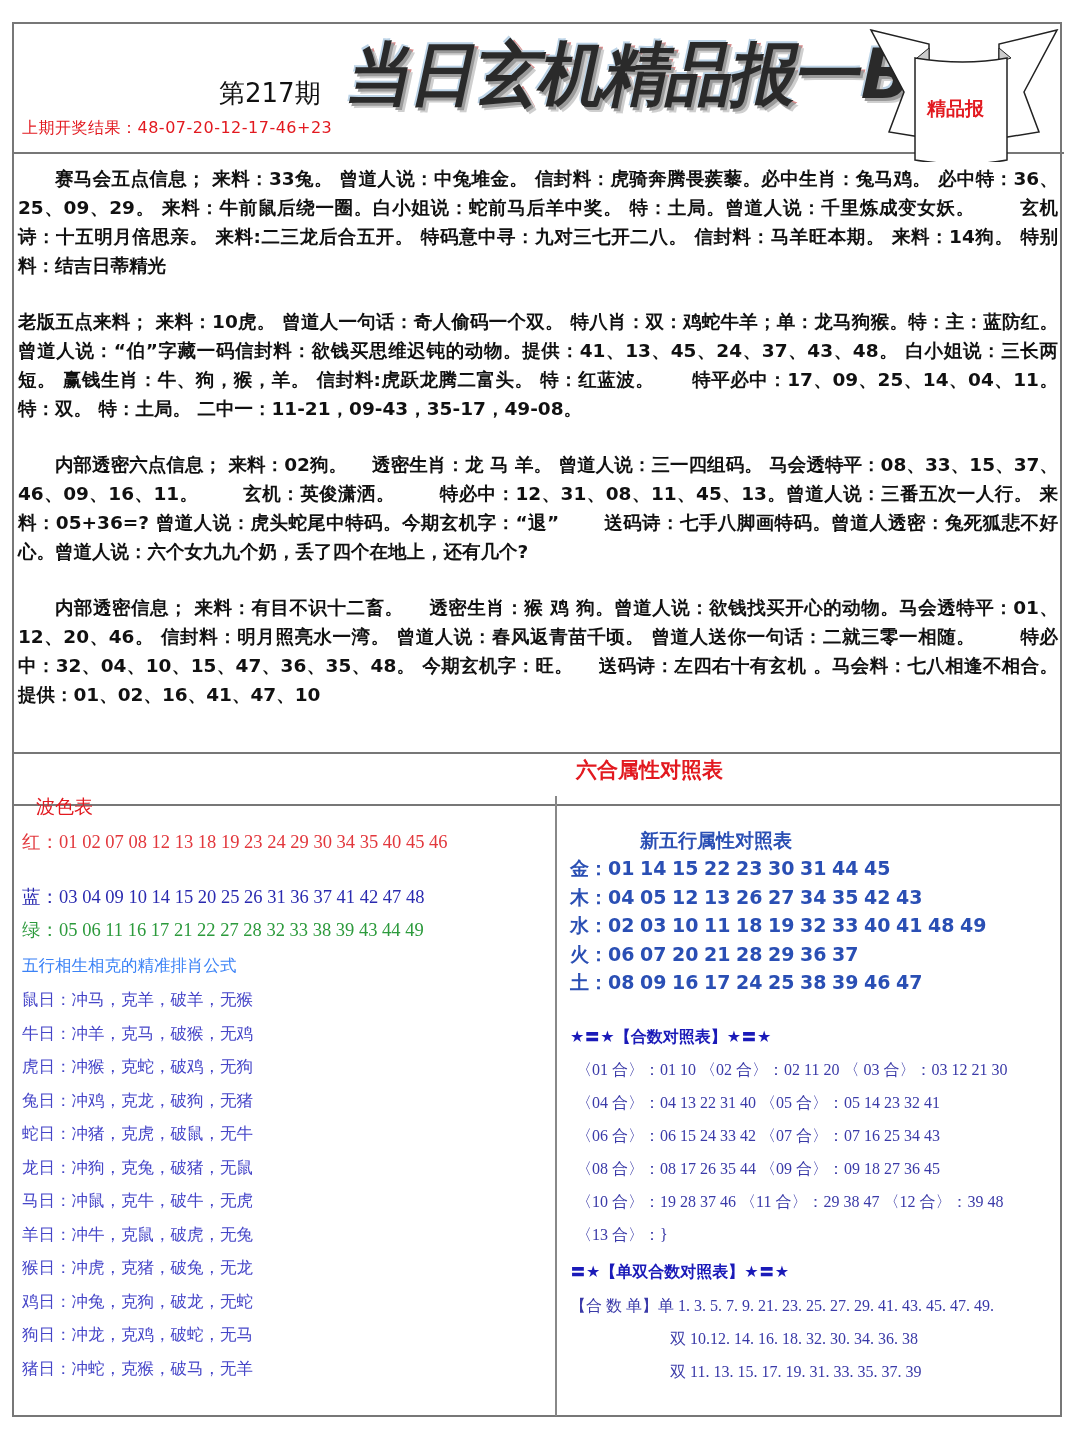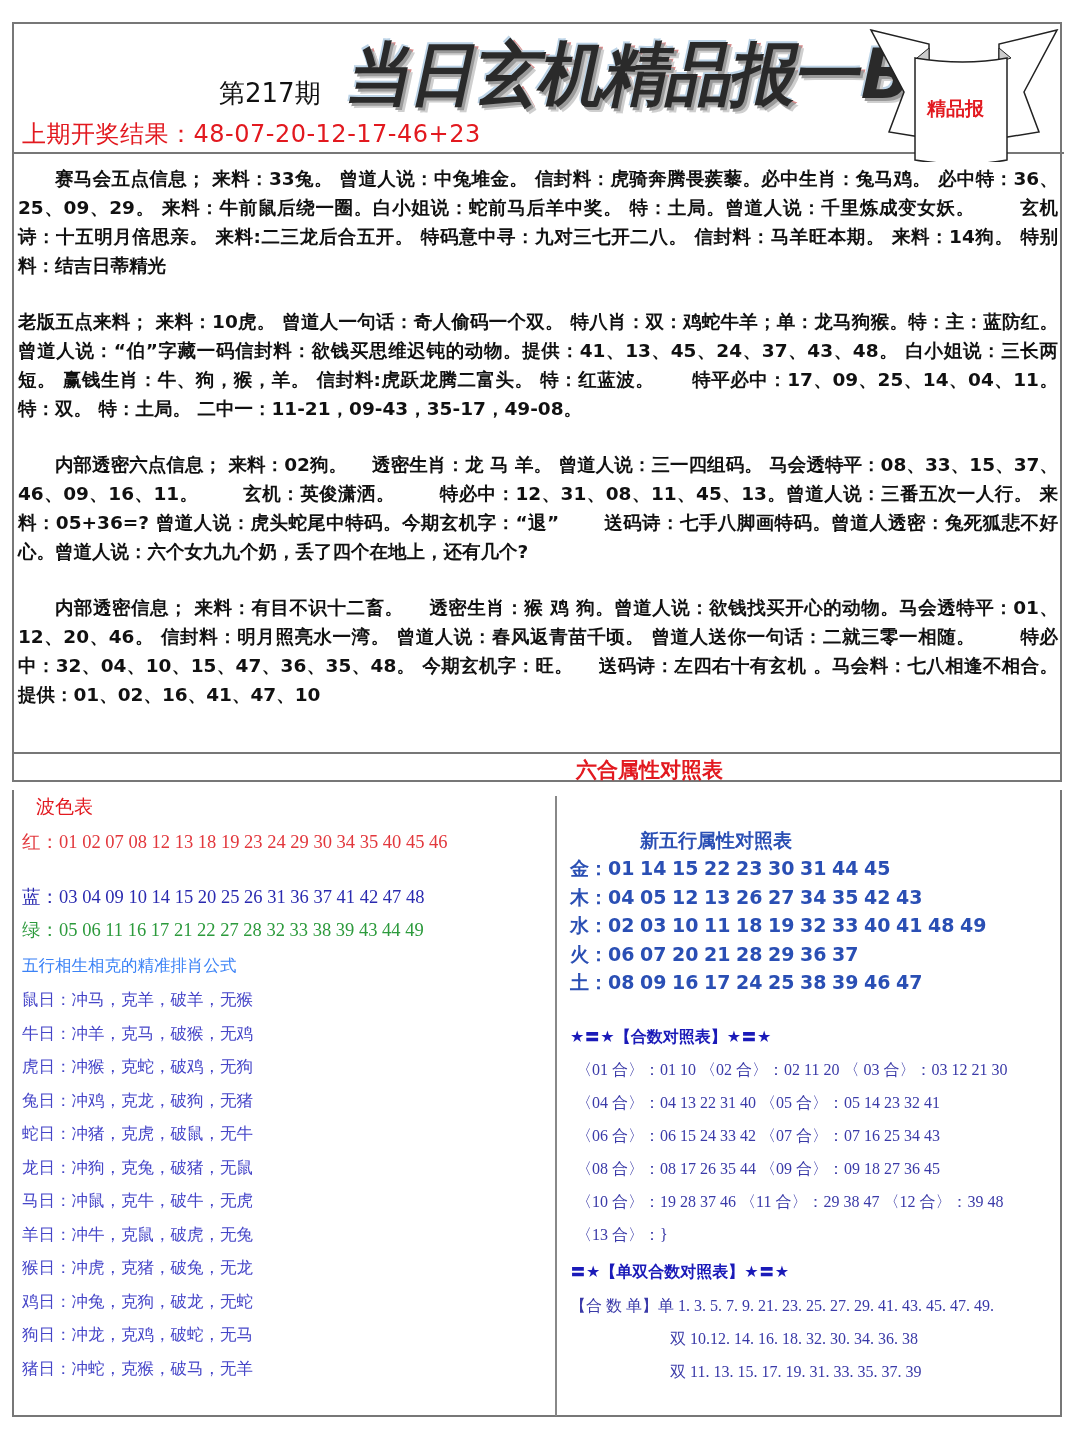--- a/index.html
+++ b/index.html
@@ -4,32 +4,32 @@
 <style>
   html, body { margin:0; padding:0; background:#ffffff; }
   body { width:1080px; height:1440px; position:relative; overflow:hidden;
          font-family:"DejaVu Sans", "Liberation Sans", sans-serif; color:#111; }
   .frame { position:absolute; left:12px; top:22px; width:1050px; height:1395px; }
   .top-box { position:absolute; left:0; top:0; width:1050px; height:730px;
              border:2px solid #777; border-bottom:none; box-sizing:border-box; }
   .header { position:absolute; left:0; top:0; width:1050px; height:130px;
             border-bottom:2px solid #777; box-sizing:border-box; }
   .issue { position:absolute; left:205px; top:52px; font-size:26px; color:#111; }
-  .result { position:absolute; left:8px; top:94px; font-size:24px; color:#e2191f; letter-spacing:0.5px; }
+  .result { position:absolute; left:8px; top:94px; font-size:16px; color:#e2191f; letter-spacing:0.5px; }
   .banner { position:absolute; left:335px; top:6px; font-size:66px; font-weight:bold;
             color:#2a2a2a; letter-spacing:-2px; transform:skewX(-12deg) scaleY(1.05);
             text-shadow: 3px 3px 0 #9a9a9a, 6px 5px 0 #cfcfcf, -2px -2px 0 #bcd3e6, 4px 2px 0 #d98a8a;
             white-space:nowrap; }
   .badge { position:absolute; left:855px; top:-2px; width:190px; height:140px; }
   .badge-label { position:absolute; left:913px; top:72px; font-size:19px; font-weight:bold; color:#e2191f; }
   .body-text { position:absolute; left:4px; top:140px; width:1040px; font-size:18.5px; font-weight:bold;
                line-height:29px; color:#111; }
   .para { margin:0 0 27px 0; text-indent:2em; text-align:justify; }
   .para.noindent { text-indent:0; }
-  .section-bar { position:absolute; left:0; top:730px; width:1050px; height:30px;
+  .section-bar { position:absolute; left:0; top:730px; width:1050px; height:54px;
                  border:2px solid #777; box-sizing:border-box; }
   .section-title { position:absolute; left:562px; top:2px; font-size:21px; font-weight:bold; color:#e2191f; }
   .tables { position:absolute; left:0; top:768px; width:1050px; height:627px;
             border:2px solid #777; border-top:none; box-sizing:border-box; }
   .divider { position:absolute; left:541px; top:6px; width:2px; height:620px; background:#888; }
   .left-col { position:absolute; left:8px; top:4px; width:530px; }
   .right-col { position:absolute; left:556px; top:40px; width:490px; }
   .wave-title { font-size:19px; color:#e2191f; margin-left:14px; margin-bottom:6px; font-family:"DejaVu Serif", serif; }
   .wave-row { font-size:18.5px; font-family:"Liberation Serif", serif; line-height:33px; white-space:nowrap; }
   .wave-red { color:#e2373c; }

